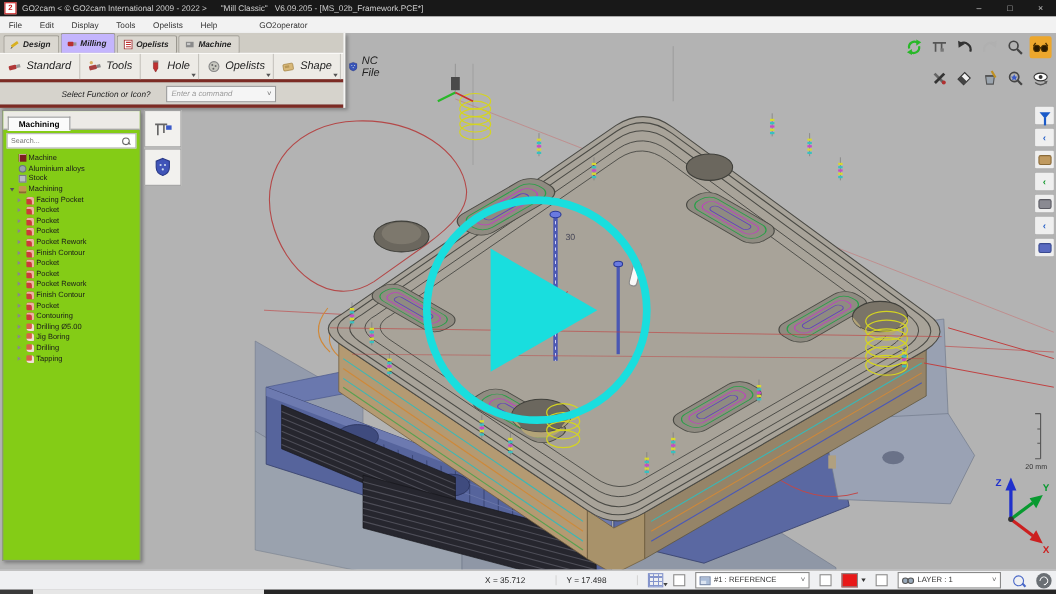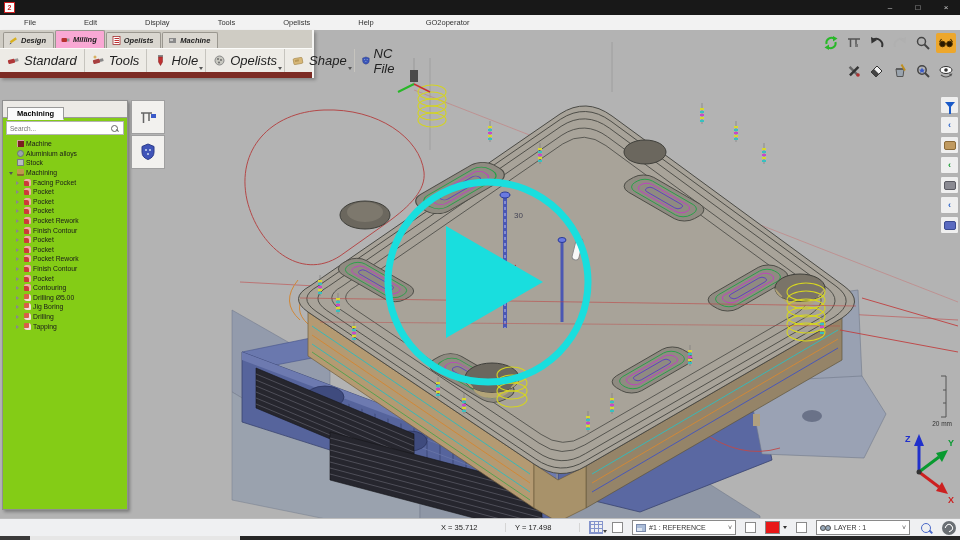--- a/index.html
+++ b/index.html
@@ -11,22 +11,22 @@
             display:flex;align-items:center;color:#d8d8d8;font-size:7.5px;}
   .applogo{width:9px;height:9px;border:1px solid #cc2222;background:#fff;color:#cc2222;
            font-size:7px;font-weight:bold;line-height:9px;text-align:center;margin:0 5px 0 4px;}
   .titletext{white-space:pre;color:#cfcfcf;}
   .wincontrols{margin-left:auto;display:flex;height:100%;}
   .wbtn{width:28px;height:100%;display:flex;align-items:center;justify-content:center;
         color:#cccccc;font-size:8px;}
   
   .menubar{position:absolute;left:0;top:15px;width:960px;height:15px;background:#f2f2f2;
            border-bottom:1px solid #d0d0d0;display:flex;align-items:center;font-size:7.5px;color:#333;}
-  .menuitem{padding:0 24px;}
-  .menuitem.gap{margin-left:4px;}
+  .menuitem{padding:0 8px;}
+  .menuitem.gap{margin-left:22px;}
   
   .viewport{position:absolute;left:0;top:30px;width:960px;height:488px;background:#b3b3b3;overflow:hidden;}
   .scene{position:absolute;left:0;top:0;}
   .play-overlay{position:absolute;left:378px;top:142px;width:220px;height:220px;}
   
   .qrow{position:absolute;right:4px;display:flex;gap:3px;}
   .qrow.r1{top:3px;}
   .qrow.r2{top:31px;}
   .qbtn{width:20px;height:20px;display:flex;align-items:center;justify-content:center;}
   .qbtn.amber{background:#eda72c;border-radius:2px;}
@@ -45,23 +45,23 @@
   .blob.blue{background:#5a6ac0;border:1px solid #3a4a90;}
   
   .scalebar{position:absolute;right:6px;top:343px;width:30px;height:56px;}
   .triad{position:absolute;left:893px;top:400px;width:64px;height:74px;}
   
   .ribbon{position:absolute;left:0;top:30px;width:312px;border-right:2px solid #f5f5f3;
           box-shadow:2px 2px 3px rgba(0,0,0,.25);font-style:italic;}
   .tabsrow{height:18px;background:#cfccc4;display:flex;align-items:flex-end;padding-left:3px;gap:1px;}
   .rtab{display:flex;align-items:center;gap:3px;padding:2px 7px 2px 5px;font-size:7.5px;font-weight:bold;
         color:#222;background:#dad7d0;border:1px solid #9a978f;border-bottom:none;border-radius:2px 2px 0 0;height:11px;}
-  .rtab.active{background:#f9a8d4;height:13px;}
+  .rtab.active{background:#c4b5fd;height:13px;}
   .btnsrow{height:23px;background:#edebe6;display:flex;align-items:stretch;border-top:1px solid #fbfbf9;}
-  .rbutton{display:flex;align-items:center;gap:4px;padding:0 7px;font-size:13px;color:#222;
+  .rbutton{display:flex;align-items:center;gap:4px;padding:0 7px;font-size:10px;color:#222;
            border-right:1px solid #c6c4be;position:relative;}
   .dd{position:absolute;right:2px;bottom:2px;width:0;height:0;border-left:2.5px solid transparent;
       border-right:2.5px solid transparent;border-top:3px solid #555;}
   .maroon{height:3px;background:#7c2b24;}
   .cmdrow{height:20px;background:#d6d3cc;display:flex;align-items:center;font-size:7.5px;color:#222;}
   .cmdlabel{margin-left:56px;}
   .combo{margin-left:14px;width:94px;height:13px;background:#f5f5f5;border:1px solid #9a9a9a;
          display:flex;align-items:center;font-size:7px;color:#999;padding-left:4px;}
   .combo .carat{margin-left:auto;margin-right:3px;color:#666;font-size:7px;}
   
@@ -131,20 +131,21 @@
   .bstrip .d2{position:absolute;left:240px;top:0;right:0;height:4px;background:#262626;}
   svg text{font-family:"Liberation Sans",sans-serif;}
 </style>
 </head>
 <body>
 
 <div id="app">
 
   <div class="titlebar">
     <div class="applogo">2</div>
+    <div class="titletext">GO2cam &lt; © GO2cam International 2009 - 2022 &gt;      "Mill Classic"   V6.09.205 - [MS_02b_Framework.PCE*]</div>
     <div class="wincontrols">
       <div class="wbtn">–</div>
       <div class="wbtn">□</div>
       <div class="wbtn">×</div>
     </div>
   </div>
 
   <div class="menubar">
     <span class="menuitem">File</span>
     <span class="menuitem">Edit</span>
@@ -586,20 +587,27 @@
         <svg width="13" height="13" viewBox="0 0 13 13">
             <path d="M6.5 0.5 L12 2.5 V7.5 Q12 11.5 6.5 12.8 Q1 11.5 1 7.5 V2.5 Z" fill="#3a55b8" stroke="#22307a" stroke-width="0.6"></path>
             <circle cx="4.5" cy="5" r="0.8" fill="#cdd"></circle>
             <circle cx="8.5" cy="5" r="0.8" fill="#cdd"></circle>
             <circle cx="6.5" cy="8" r="0.8" fill="#cdd"></circle>
           </svg>
         <span>NC File</span>
       </div>
     </div>
     <div class="maroon"></div>
+    <div class="cmdrow">
+      <span class="cmdlabel">Select Function or Icon?</span>
+      <div class="combo">
+        <span>Enter a command</span>
+        <span class="carat">˅</span>
+      </div>
+    </div>
     <div class="maroon"></div>
   </div>
 
   <div class="lpanel">
     <div class="ptabs">
       <span class="ptab">Machining</span>
     </div>
     <div class="searchrow">
       <input placeholder="Search..." style="">
       <span class="mag"></span>

